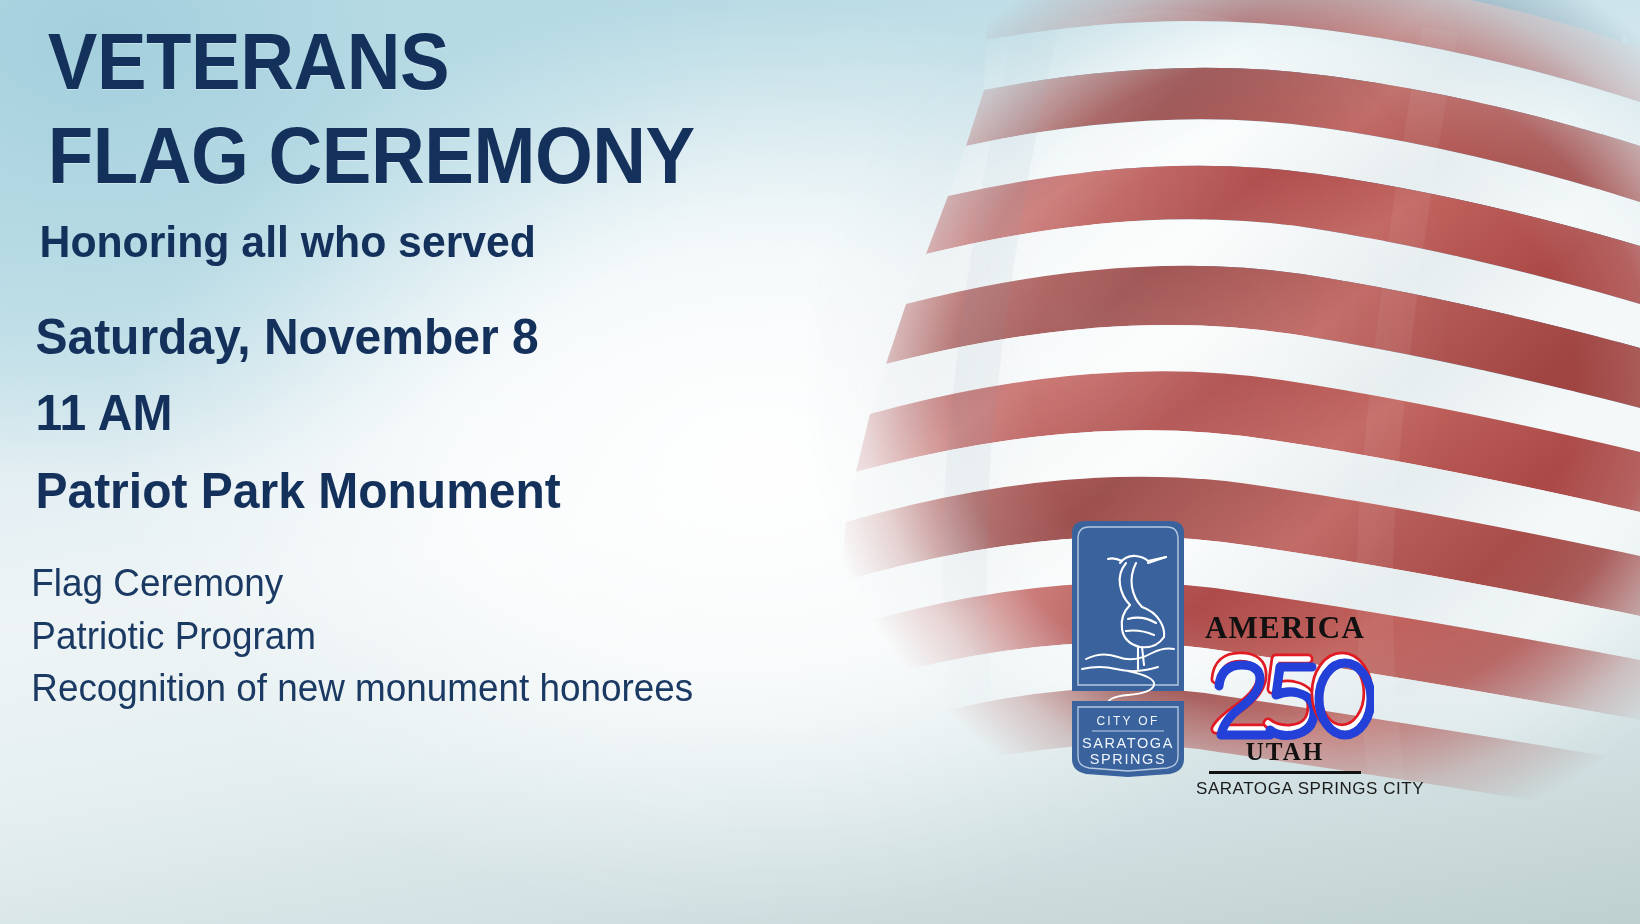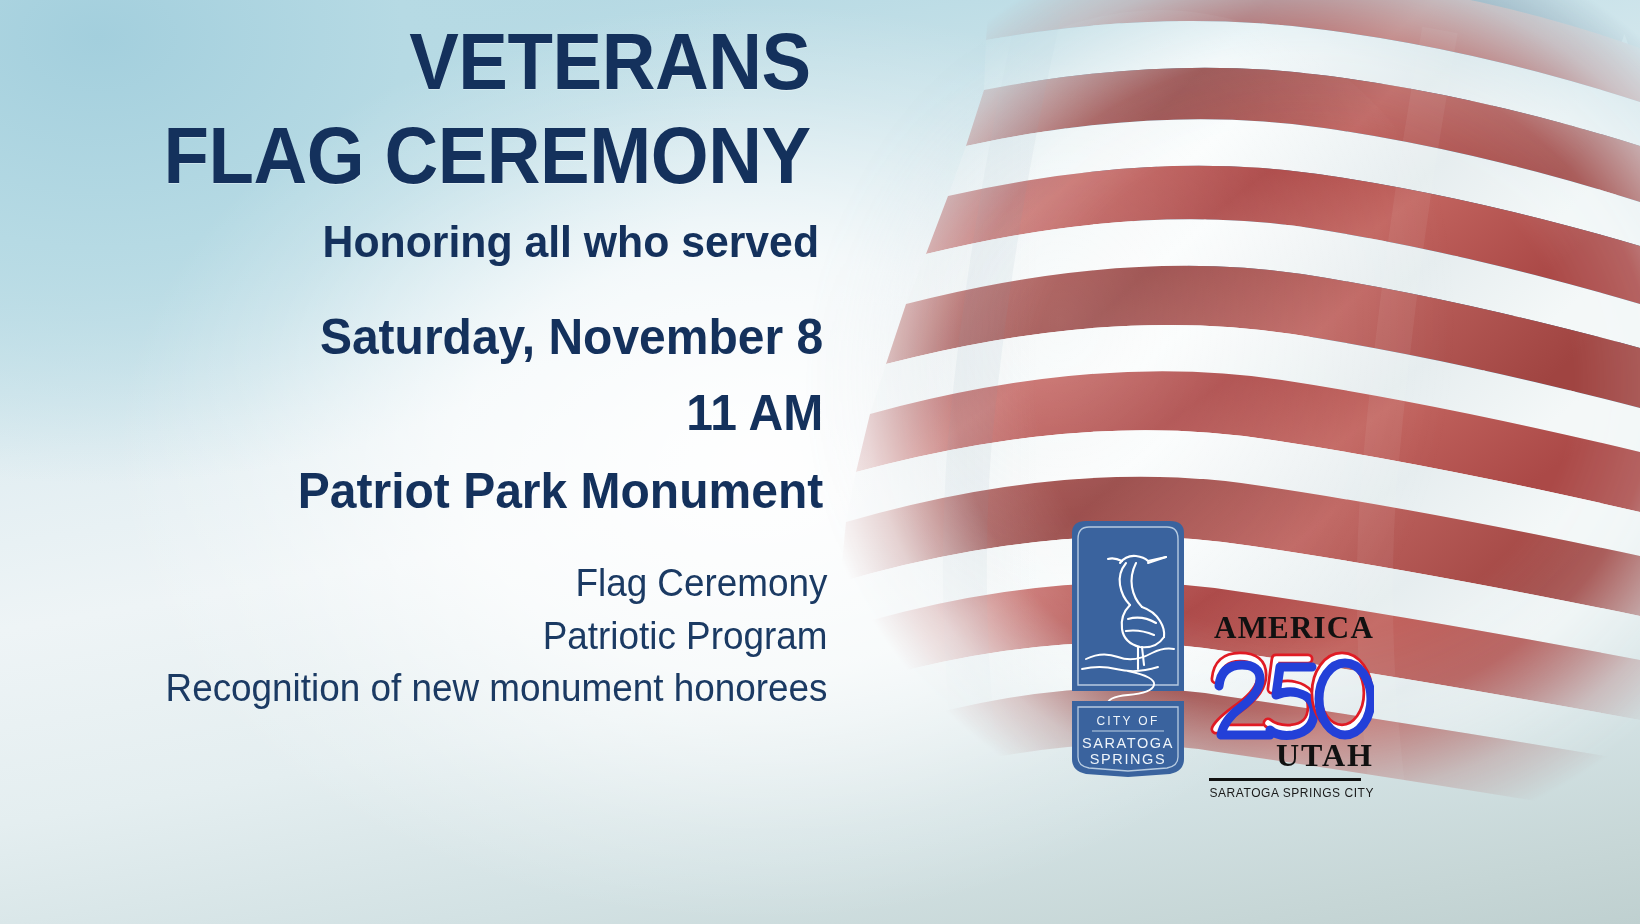--- a/index.html
+++ b/index.html
@@ -30,21 +30,22 @@
             mask-image:radial-gradient(ellipse 500px 470px at 60% 46%, #000 54%, rgba(0,0,0,0.85) 70%, rgba(0,0,0,0.25) 88%, rgba(0,0,0,0) 100%);
   }
   #flag-photo svg { display:block; width:100%; height:100%; }
 
   
   #text-block {
     position:absolute;
     left:0; top:0;
     width:840px; height:924px;
     color:#14315c;
-    text-align:right;
+    text-align:left;
+    padding-left:19px;
   }
 
   .t-veterans, .t-ceremony {
     font-weight:900;
     letter-spacing:-0.5px;
     line-height:1.0;
     transform:scaleX(0.93);
     text-shadow:0 1px 0 rgba(255,255,255,0.35);
   }
   .t-veterans { font-size:80px; margin-top:22px; }
@@ -77,48 +78,48 @@
     left:1070px; top:519px;
     width:116px; height:258px;
   }
   #city-logo svg { display:block; width:100%; height:100%; }
 
   
   #america250-logo {
     position:absolute;
     left:1196px; top:612px;
     width:178px; height:198px;
-    text-align:right;
+    text-align:center;
   }
   .a250-america {
     font-family:"Liberation Serif", serif;
     font-weight:700;
     font-size:31px;
     letter-spacing:1.2px;
     color:#111;
     line-height:1;
   }
   #a250-mark { width:100%; height:96px; margin-top:2px; }
   #a250-mark svg { display:block; width:100%; height:100%; }
   .a250-utah {
     font-family:"Liberation Serif", serif;
     font-weight:700;
-    font-size:32px;
+    font-size:25px;
     letter-spacing:2px;
     color:#111;
     line-height:1;
     margin-top:-2px;
   }
   .a250-rule {
     width:152px; height:3px;
     background:#111;
     margin:7px auto 5px auto;
   }
   .a250-tag {
-    font-size:12px;
+    font-size:17px;
     letter-spacing:0.55px;
     color:#1a1a1a;
     white-space:nowrap;
   }
 </style>
 </head>
 <body>
 
 <div id="flyer">
 

